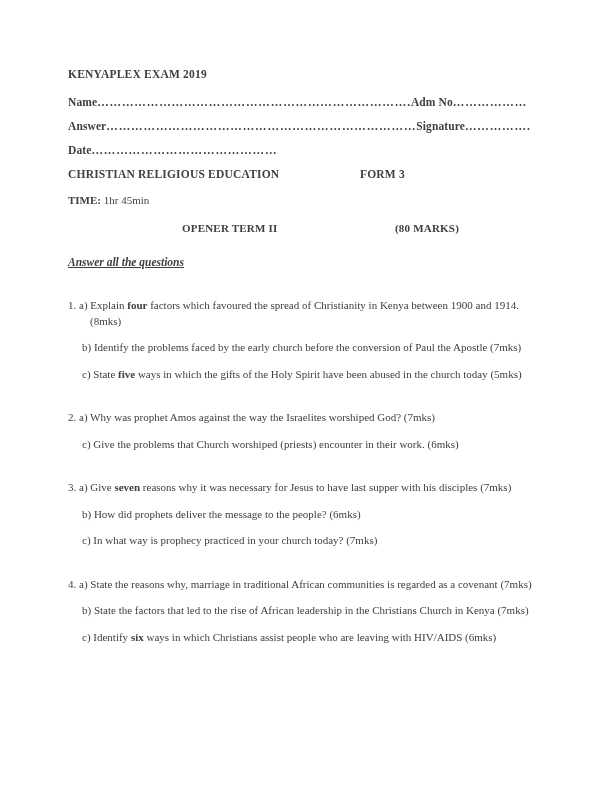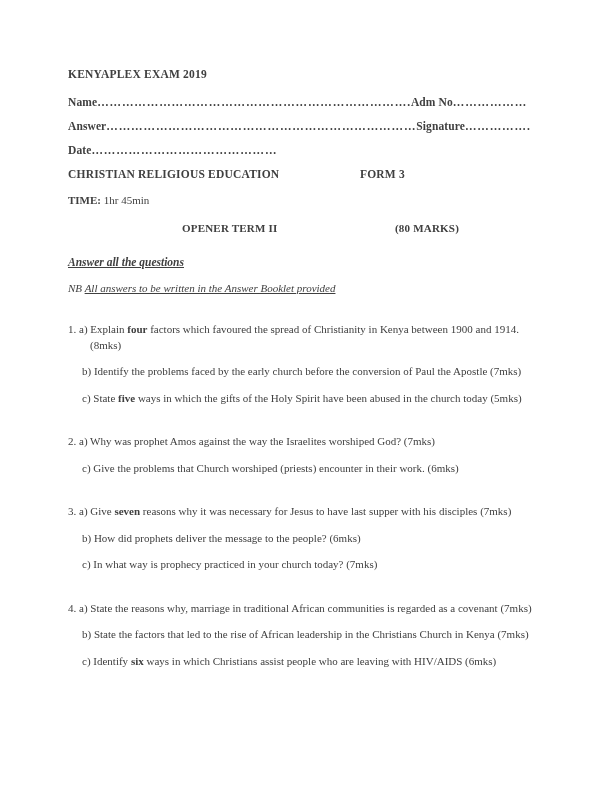--- a/index.html
+++ b/index.html
@@ -139,24 +139,20 @@
       <span class="lbl">TIME:</span><span class="val"> </span><span class="val">1hr 45min</span>
     </div>
 
     <div class="term-row">
       <span class="term">OPENER TERM II</span>
       <span class="marks">(80 MARKS)</span>
     </div>
 
     <div><span class="answer-all">Answer all the questions</span></div>
 
-    <div class="nb-row">
-      <span>NB</span>
-      <span class="nb-underline">All answers to be written in the Answer Booklet provided</span>
-    </div>
 
     <div class="questions">
         <div class="q-group">
           <div class="q-item sub-a"><span>1. </span><span>a) </span><span>Explain </span><b>four</b><span> factors which favoured the spread of Christianity in Kenya between 1900 and 1914. (8mks)</span></div>
           <div class="q-item sub-b"><span>b) </span><span>Identify the problems faced by the early church before the conversion of Paul the Apostle (7mks)</span></div>
           <div class="q-item sub-c"><span>c) </span><span>State </span><b>five</b><span> ways in which the gifts of the Holy Spirit have been abused in the church today (5mks)</span></div>
         </div>
         <div class="q-group">
           <div class="q-item sub-a"><span>2. </span><span>a) </span><span>Why was prophet Amos against the way the Israelites worshiped God? (7mks)</span></div>
           <div class="q-item sub-c"><span>c) </span><span>Give the problems that Church worshiped (priests) encounter in their work. (6mks)</span></div>

